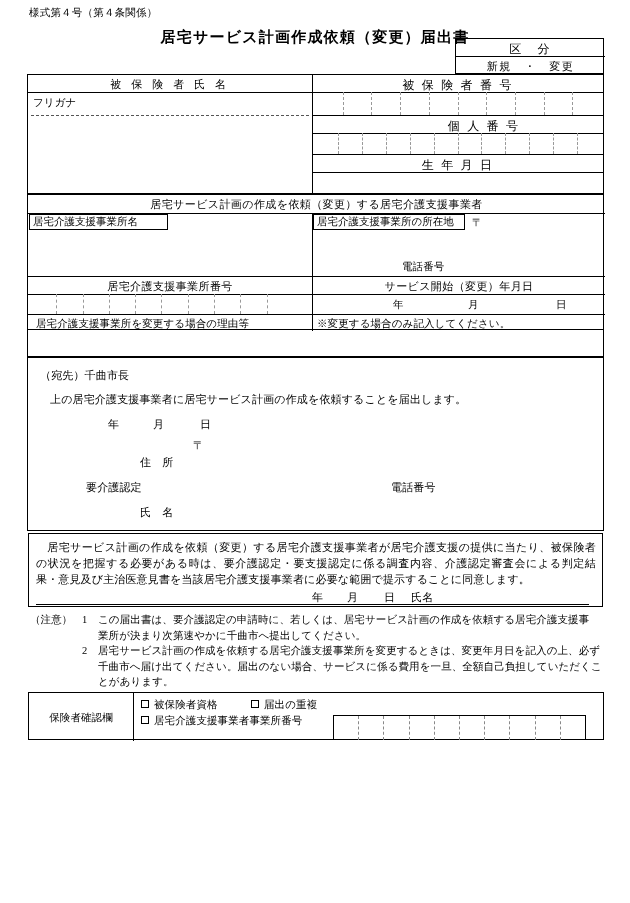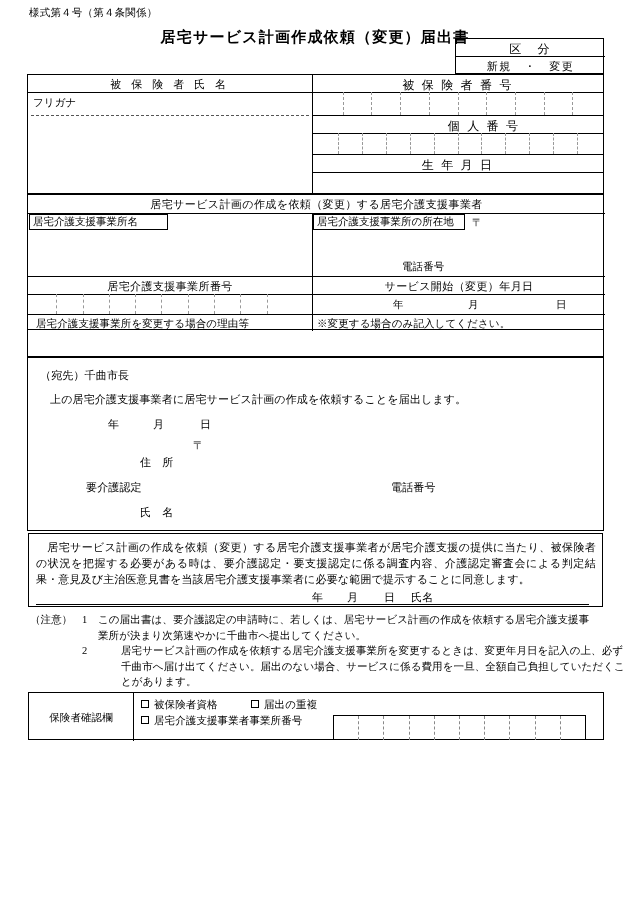--- a/index.html
+++ b/index.html
@@ -225,21 +225,21 @@
   </div>
 
   <div class="abs" style="left:28px; top:612px; width:578px;">
 
     <div class="abs t-note" style="left:2px; top:0px;">（注意）</div>
 
     <div class="abs t-note" style="left:54px; top:0px;">1</div>
     <div class="abs t-note" style="left:70px; top:0px; width:498px;">この届出書は、要介護認定の申請時に、若しくは、居宅サービス計画の作成を依頼する居宅介護支援事業所が決まり次第速やかに千曲市へ提出してください。</div>
 
     <div class="abs t-note" style="left:54px; top:31px;">2</div>
-    <div class="abs t-note" style="left:70px; top:31px; width:508px;margin-left:23px;">居宅サービス計画の作成を依頼する居宅介護支援事業所を変更するときは、変更年月日を記入の上、必ず千曲市へ届け出てください。届出のない場合、サービスに係る費用を一旦、全額自己負担していただくことがあります。</div>
+    <div class="abs t-note" style="left:70px; top:31px; width:508px;">居宅サービス計画の作成を依頼する居宅介護支援事業所を変更するときは、変更年月日を記入の上、必ず千曲市へ届け出てください。届出のない場合、サービスに係る費用を一旦、全額自己負担していただくことがあります。</div>
   </div>
 
   <div class="abs bx" style="left:28px; top:692px; width:576px; height:48px; border:1px solid #000;">
 
     <div class="linev" style="left:104px; top:0; height:48px;"></div>
 
     <div class="abs t-lbl" style="left:0; top:18px; width:104px; text-align:center;">保険者確認欄</div>
 
     <div class="abs t-lbl" style="left:112px; top:5px;">
       <span class="chk"></span><span>被保険者資格</span>

